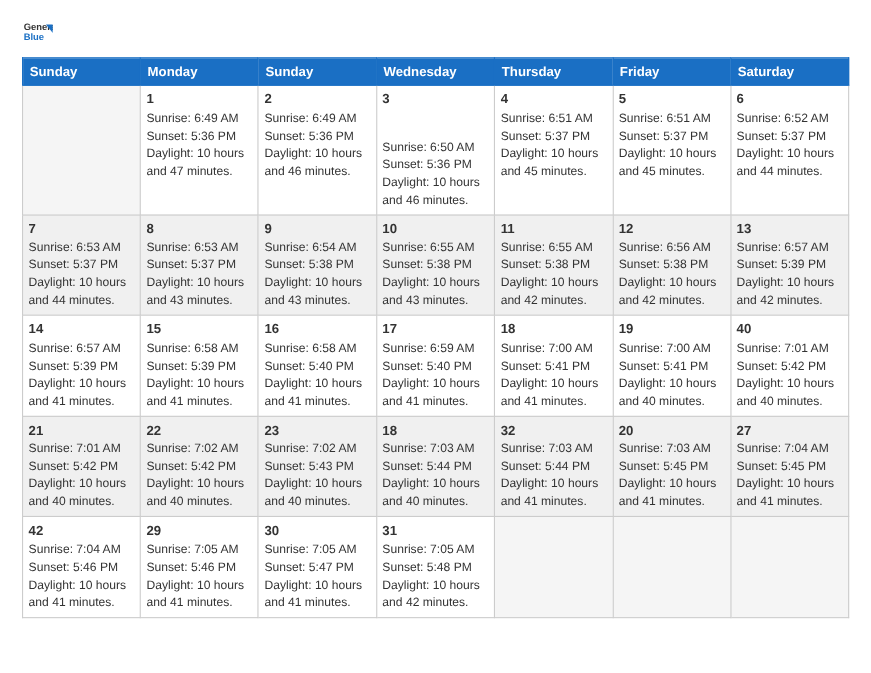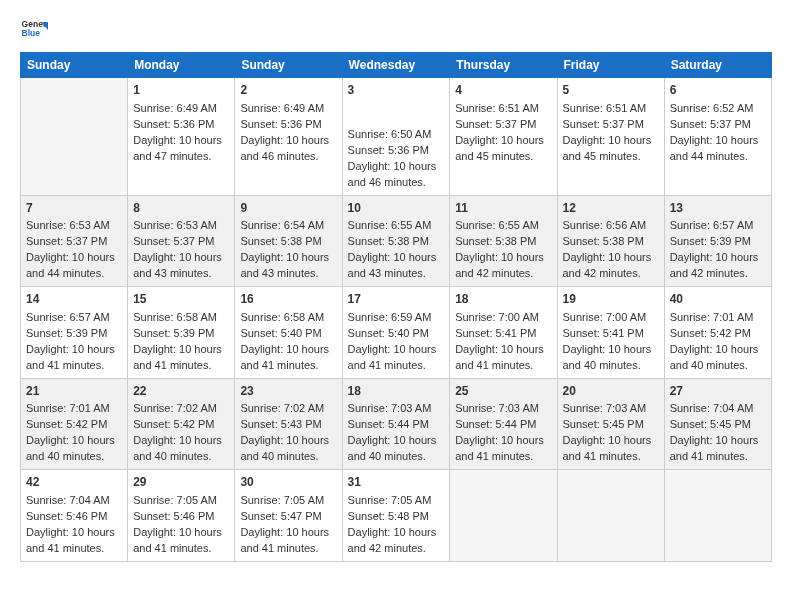--- a/index.html
+++ b/index.html
@@ -298,21 +298,21 @@
 and 40 minutes.</div>
           </td>
           <td>
             <span class="day-num">18</span>
             <div class="day-info" style="white-space: pre-line;">Sunrise: 7:03 AM
 Sunset: 5:44 PM
 Daylight: 10 hours
 and 40 minutes.</div>
           </td>
           <td>
-            <span class="day-num">25</span>
+            <span class="day-num">32</span>
             <div class="day-info" style="white-space: pre-line;">Sunrise: 7:03 AM
 Sunset: 5:44 PM
 Daylight: 10 hours
 and 41 minutes.</div>
           </td>
           <td>
             <span class="day-num">20</span>
             <div class="day-info" style="white-space: pre-line;">Sunrise: 7:03 AM
 Sunset: 5:45 PM
 Daylight: 10 hours

